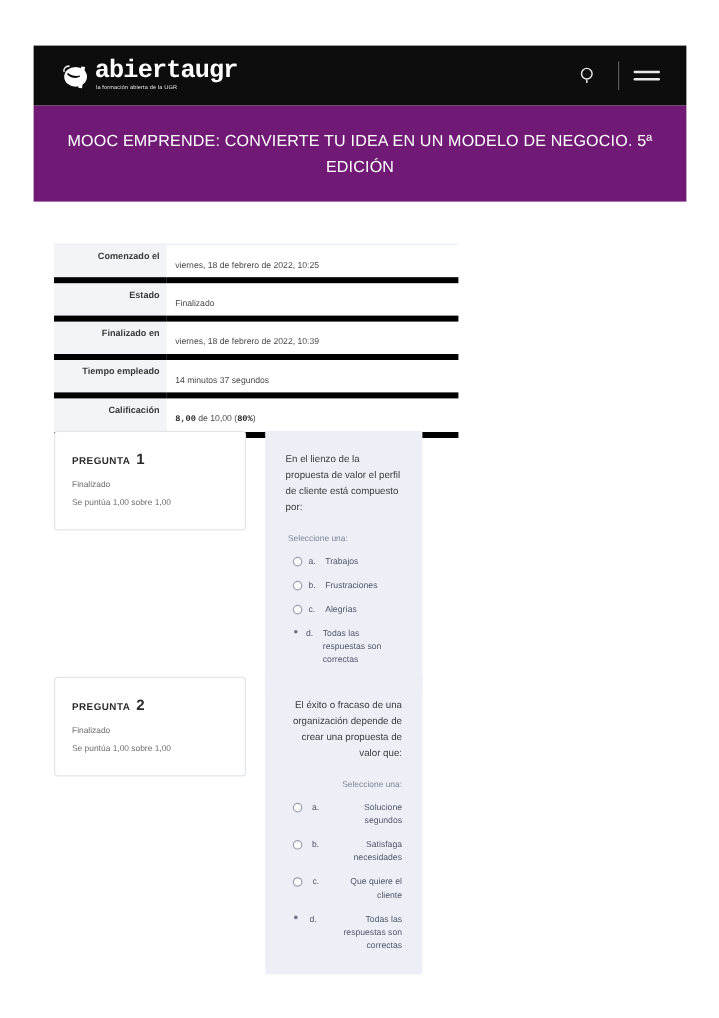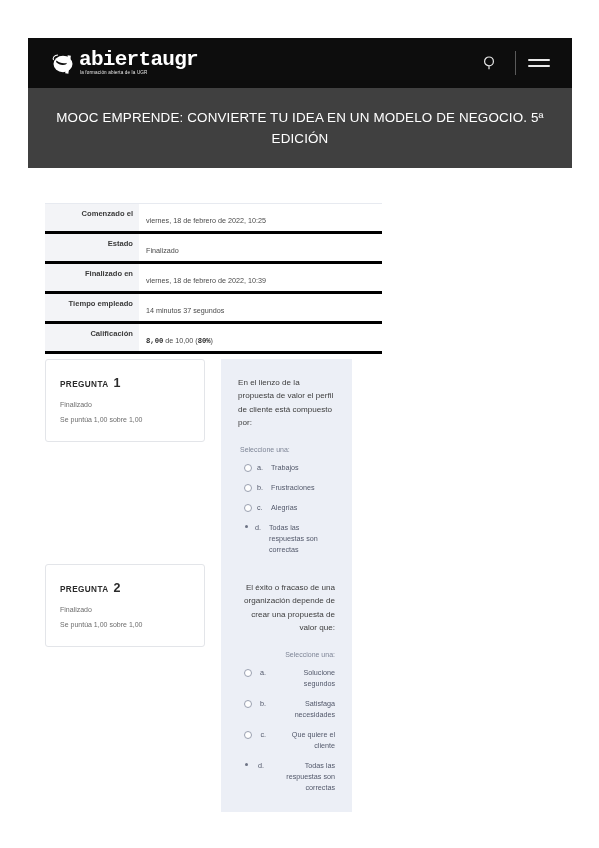--- a/index.html
+++ b/index.html
@@ -101,21 +101,21 @@
     border-radius: 1px;
   }
 
   
   .banner {
     position: absolute;
     left: 28px;
     top: 88px;
     width: 544px;
     height: 80px;
-    background: #404040;
+    background: #701a75;
     display: flex;
     align-items: center;
     justify-content: center;
     box-sizing: border-box;
     padding: 0 16px;
   }
   .banner-title {
     color: #ffffff;
     font-size: 13.4px;
     line-height: 21px;
@@ -132,21 +132,21 @@
     top: 203px;
     width: 337px;
     border-collapse: collapse;
     table-layout: fixed;
   }
   .summary tr { }
   .summary td {
     padding: 0;
     vertical-align: top;
     border-top: 1px solid #e7eaf0;
-    border-bottom: 3px solid #000000;
+    border-bottom: 5px solid #000000;
   }
   .sum-label {
     width: 84px;
     background: #f3f4f7;
     text-align: right;
     font-size: 7.6px;
     font-weight: bold;
     color: #3b3b3b;
     padding: 5px 6px 9px 4px !important;
     line-height: 10px;

